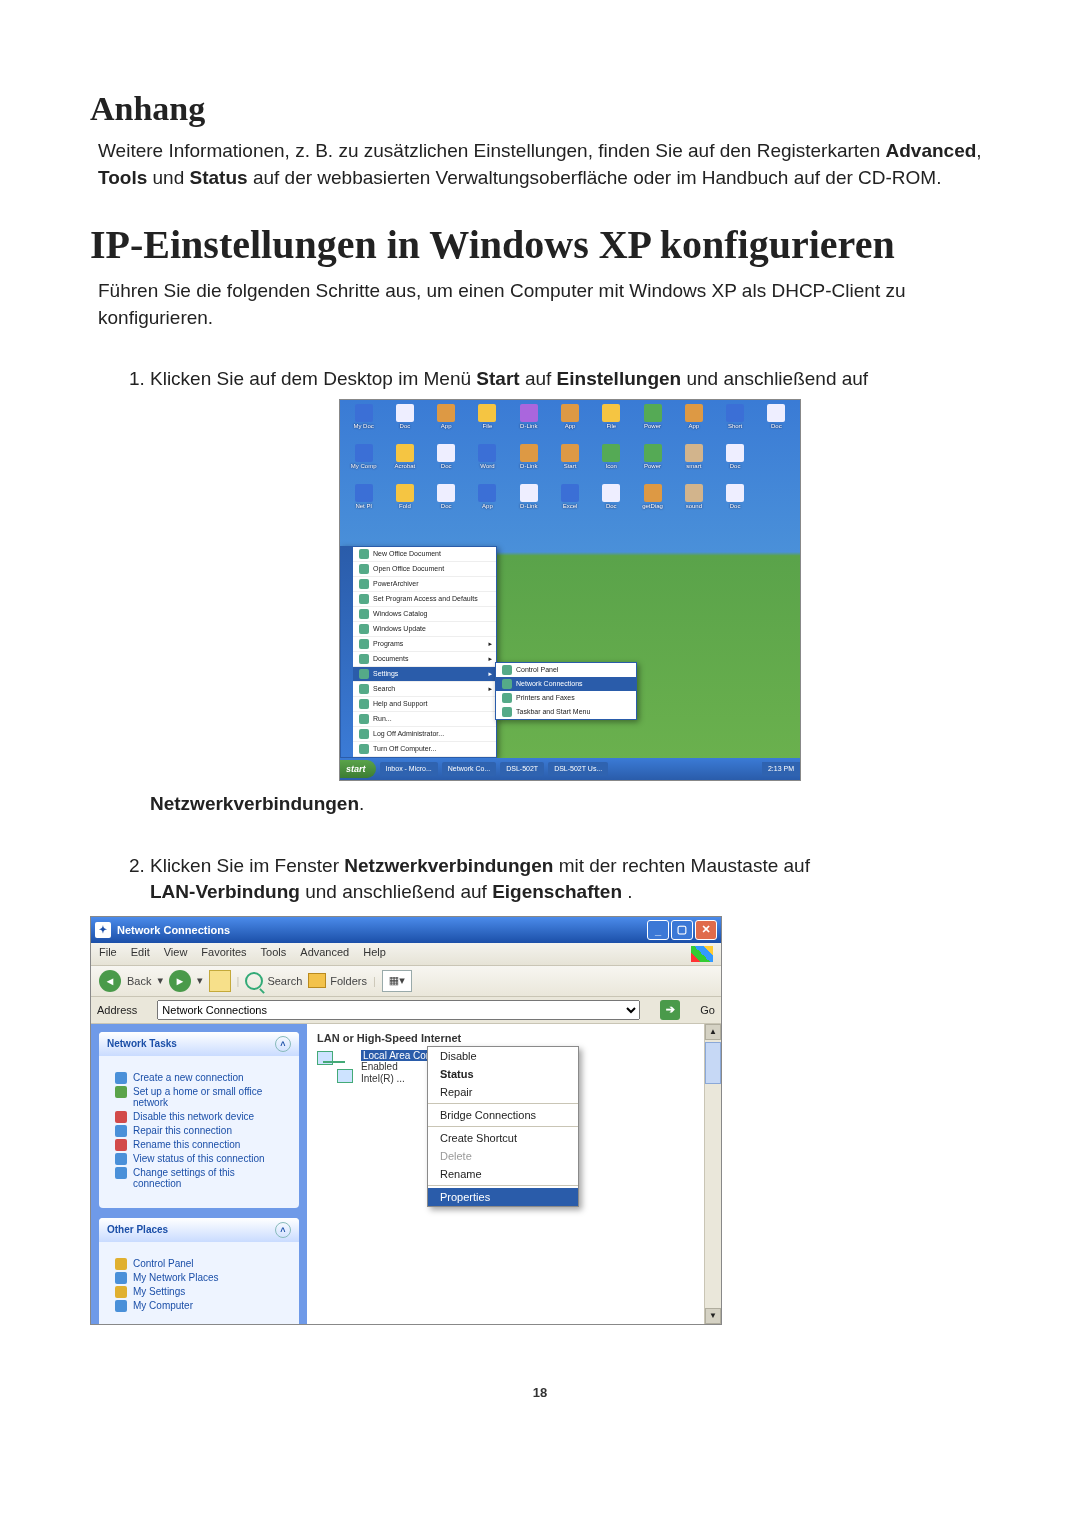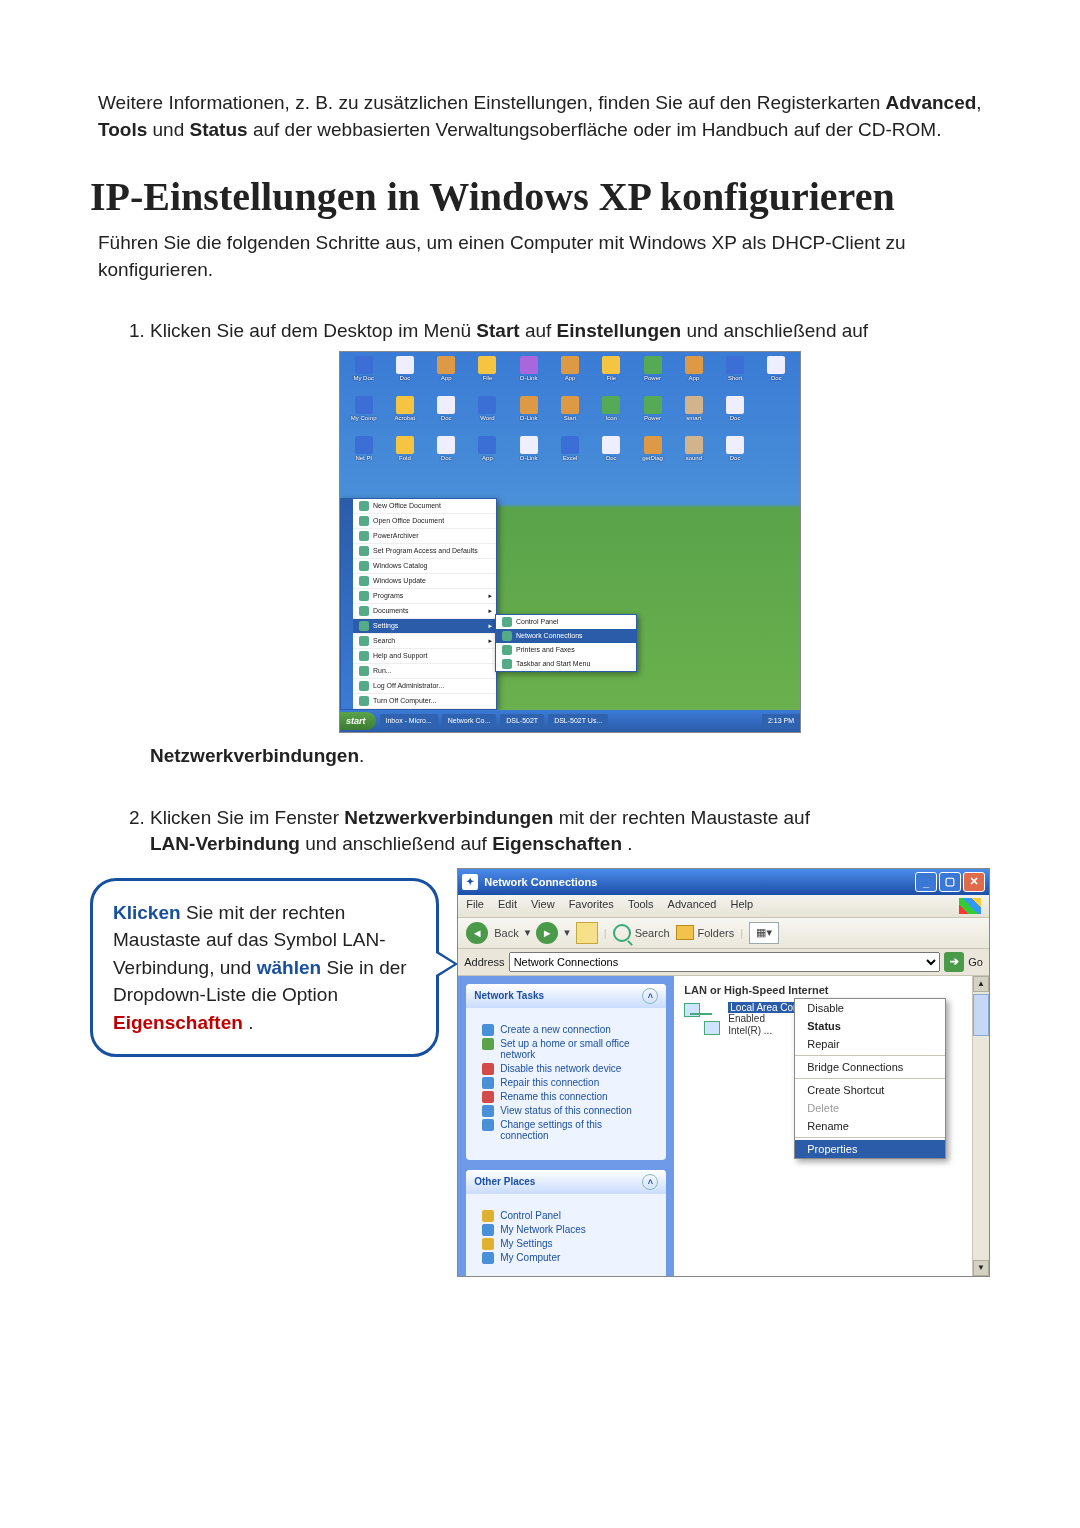--- a/index.html
+++ b/index.html
@@ -192,21 +192,21 @@
   }
   .tbtn{ width:22px;height:22px;border-radius:11px;display:flex;align-items:center;justify-content:center;color:#fff;font-weight:bold;}
   .back{background:#4a9a4a;} .fwd{background:#4a9a4a;} .up{width:20px;height:20px;background:#f7e08a;border:1px solid #c4a93a;}
   .srch{display:flex;align-items:center;gap:4px;}
   .srch .mag{width:14px;height:14px;border:2px solid #3a7;border-radius:50%;position:relative;}
   .srch .mag::after{content:"";position:absolute;right:-4px;bottom:-4px;width:6px;height:2px;background:#3a7;transform:rotate(45deg);}
   .fold{display:flex;align-items:center;gap:4px;}
   .fold .fico{width:16px;height:13px;background:#f3c24a;border:1px solid #b98a1e;}
   .views{width:28px;height:20px;border:1px solid #9aa;background:#fff;display:flex;align-items:center;justify-content:center;}
   .addr{
-    display:flex; align-items:center; gap:4px; padding:3px 6px;
+    display:flex; align-items:center; gap:20px; padding:3px 6px;
     background:#eae7da; border-bottom:1px solid #c9c5b5;
   }
   .addr select{ flex:1; height:20px; font-size:11px; }
   .gobtn{ width:20px;height:20px;background:#4a9a4a;border-radius:3px;color:#fff;display:flex;align-items:center;justify-content:center;font-weight:bold;}
   .content{
     display:flex; height:300px; background:#fff;
   }
   .leftpane{
     width:200px; background:#6f9ae8; padding:8px;
     display:flex; flex-direction:column; gap:10px; overflow:hidden;
@@ -261,20 +261,21 @@
 
   .pagenum{
     text-align:center; font-size:13px; font-weight:bold; color:#333; margin-top:60px;
   }
 </style>
 </head>
 <body>
 
 <div class="page">
 
+  <h1 class="anhang">Anhang</h1>
 
   <p class="body">
     <span>Weitere Informationen, z. B. zu zusätzlichen Einstellungen, finden Sie auf den Registerkarten </span>
     <span class="bold">Advanced</span><span>, </span>
     <span class="bold">Tools</span><span> und </span>
     <span class="bold">Status</span>
     <span> auf der webbasierten Verwaltungsoberfläche oder im Handbuch auf der CD-ROM.</span>
   </p>
 
   <h1 class="ip">IP-Einstellungen in Windows XP konfigurieren</h1>
@@ -523,29 +524,20 @@
       <span class="bold">Netzwerkverbindungen</span>
       <span> mit der rechten Maustaste auf </span><br>
       <span class="bold">LAN-Verbindung</span>
       <span> und anschließend auf </span>
       <span class="bold">Eigenschaften</span>
       <span>.</span>
     </li>
   </ol>
 
   <div class="row2">
-    <div class="callout">
-      <span class="kw-blue">Klicken</span>
-      <span> Sie mit der rechten Maustaste auf das Symbol LAN-Verbindung, und </span>
-      <span class="kw-blue">wählen</span>
-      <span> Sie in der Dropdown-Liste die Option </span>
-      <span class="kw-red">Eigenschaften</span>
-      <span>.</span>
-      <div class="callout-tail"></div>
-    </div>
 
     <div class="shot2">
       <div class="titlebar">
         <div class="ticon">✦</div>
         <span>Network Connections</span>
         <div class="winbtns">
           <div class="winbtn wb-min">_</div>
           <div class="winbtn wb-max">▢</div>
           <div class="winbtn wb-close">✕</div>
         </div>
@@ -695,13 +687,14 @@
             <div class="arr">▲</div>
             <div class="thumb"></div>
             <div style="flex:1"></div>
             <div class="arr">▼</div>
           </div>
         </div>
       </div>
     </div>
   </div>
 
+  <div class="pagenum">18</div>
 </div>
 
 </body></html>

